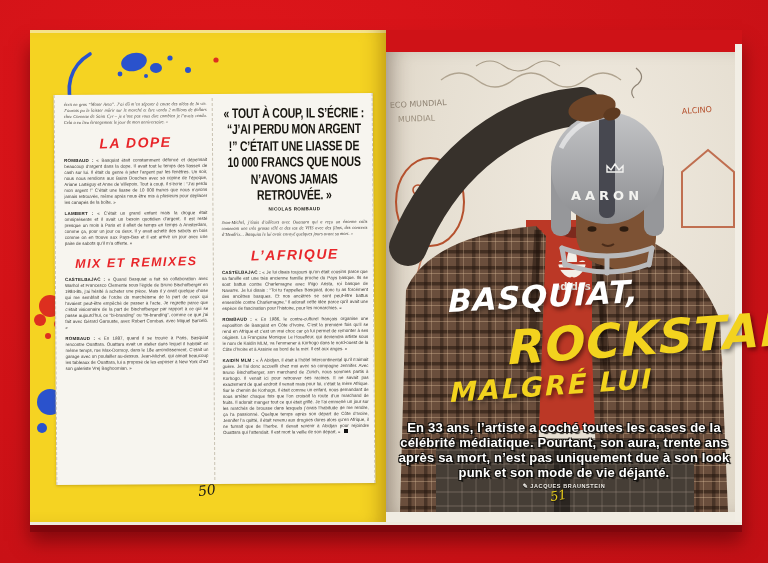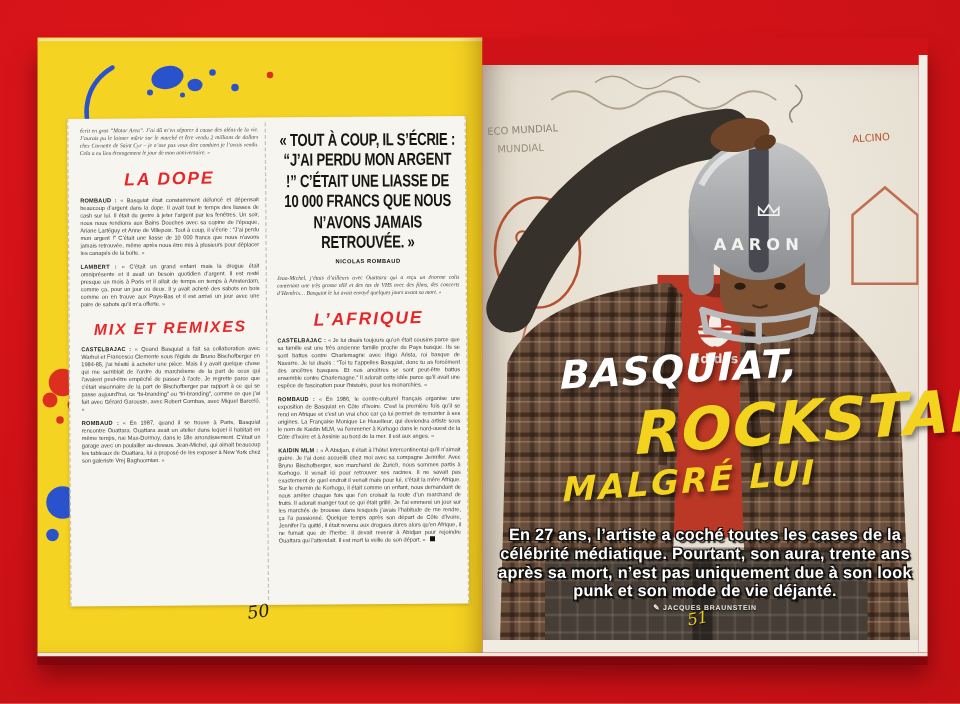--- a/index.html
+++ b/index.html
@@ -221,18 +221,18 @@
           <ellipse cx="206" cy="56" rx="24" ry="13" fill="#6e4528" transform="rotate(-12 206 56)"></ellipse>
           <ellipse cx="226" cy="62" rx="9" ry="6" fill="#5e3a20" transform="rotate(-20 226 62)"></ellipse>
         </g>
       </svg>
     </div>
 
     <div class="title-block">
       <div class="title-line t1">BASQUIAT,</div>
       <div class="title-line t2">ROCKSTAR</div>
       <div class="title-line t3">MALGRÉ LUI</div>
-      <div class="standfirst">En 27 ans, l’artiste a coché toutes les cases de la célébrité médiatique. Pourtant, son aura, trente ans après sa mort, n’est pas uniquement due à son look punk et son mode de vie déjanté.</div>
+      <div class="standfirst">En 33 ans, l’artiste a coché toutes les cases de la célébrité médiatique. Pourtant, son aura, trente ans après sa mort, n’est pas uniquement due à son look punk et son mode de vie déjanté.</div>
       <div class="byline"><span class="pen">✎</span><span>JACQUES BRAUNSTEIN</span></div>
       <div class="pagenum-right">51</div>
     </div>
   </div>
 </div>
 
 </body></html>

